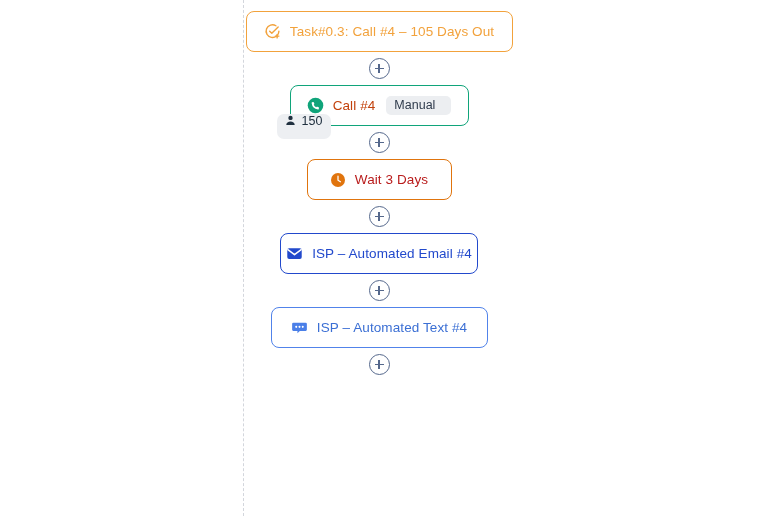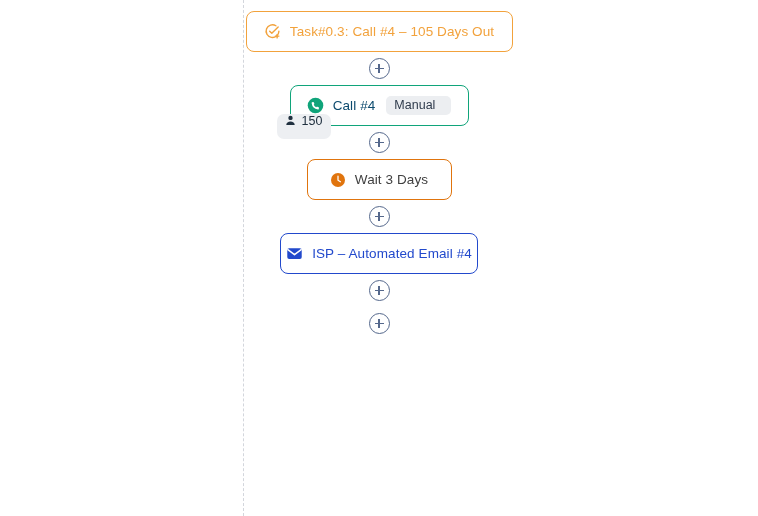--- a/index.html
+++ b/index.html
@@ -70,27 +70,27 @@
   .node.task {
     border-color: #f2a23c;
     width: 267px;
   }
   .node.task .label { color: #f2a23c; }
 
   .node.call {
     border-color: #10a47a;
     width: 179px;
   }
-  .node.call .label { color: #0c4a6e; }
+  .node.call .label { color: #c2410c; }
 
   .node.wait {
     border-color: #e0740d;
     width: 145px;
   }
-  .node.wait .label { color: #404040; }
+  .node.wait .label { color: #b91c1c; }
 
   .node.email {
     border-color: #2249cc;
     width: 198px;
   }
   .node.email .label { color: #2249cc; }
 
   .node.text {
     border-color: #5183ea;
     width: 217px;
@@ -238,19 +238,30 @@
           <path d="M2.6 6.6L12 13.6l9.4-7" stroke="#ffffff" stroke-width="2.1" stroke-linejoin="round" stroke-linecap="round" fill="none"></path>
         </svg>
       </span>
       <span class="label">ISP – Automated Email #4</span>
     </div>
 
     <div class="connector">
       <div class="plus-btn"></div>
     </div>
 
+    <div class="node text">
+      <span class="icon">
+        <svg width="17" height="17" viewBox="0 0 24 24">
+          <path d="M3.2 5.4h17.6a1.6 1.6 0 0 1 1.6 1.6v8.2a1.6 1.6 0 0 1-1.6 1.6h-8.4l-3.3 3.2v-3.2H3.2a1.6 1.6 0 0 1-1.6-1.6V7a1.6 1.6 0 0 1 1.6-1.6z" fill="#4a7fe8"></path>
+          <circle cx="7.4" cy="11.1" r="1.45" fill="#ffffff"></circle>
+          <circle cx="12" cy="11.1" r="1.45" fill="#ffffff"></circle>
+          <circle cx="16.6" cy="11.1" r="1.45" fill="#ffffff"></circle>
+        </svg>
+      </span>
+      <span class="label">ISP – Automated Text #4</span>
+    </div>
 
     <div class="connector">
       <div class="plus-btn"></div>
     </div>
 
   </div>
 </div>
 
 </body></html>

